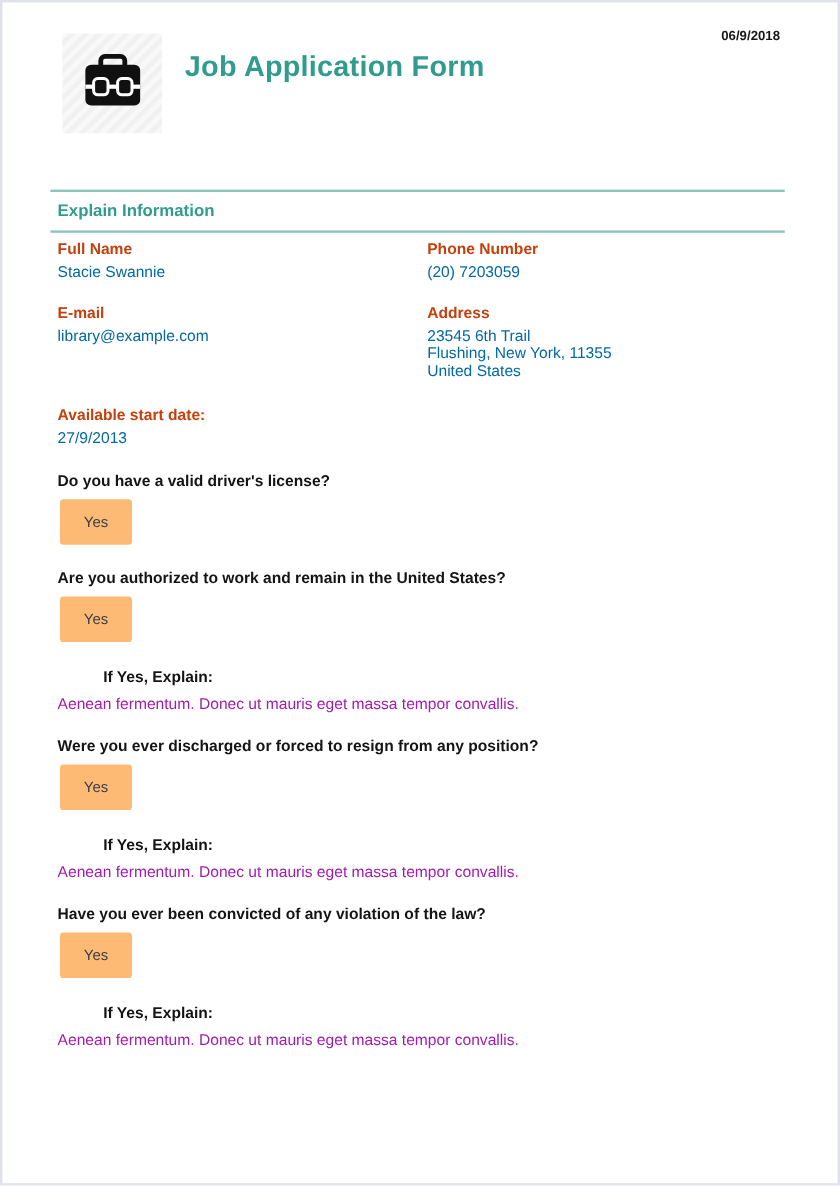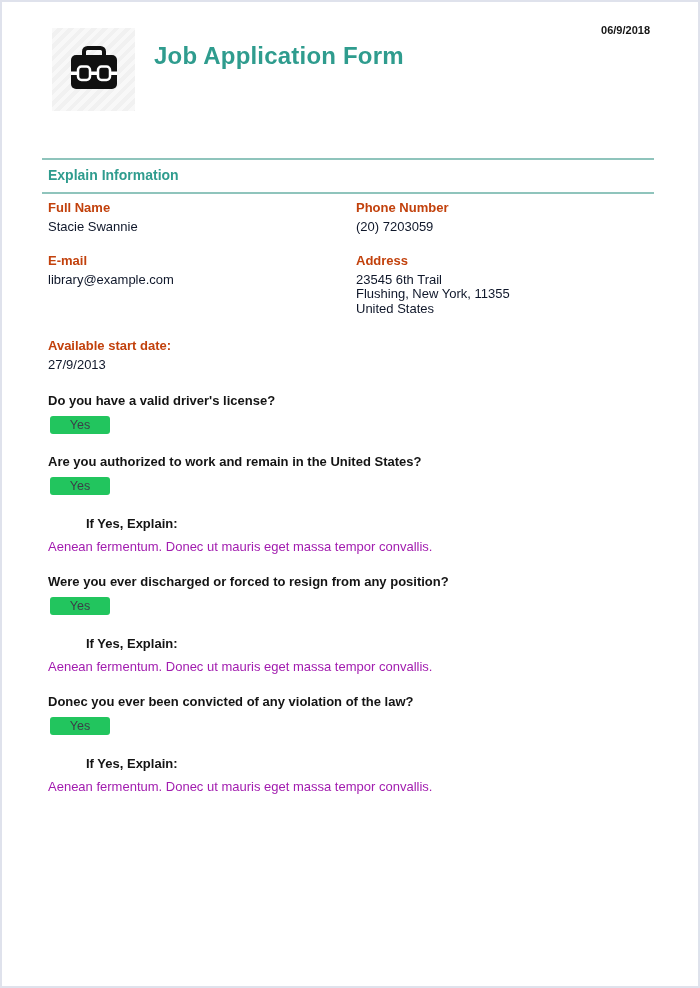--- a/index.html
+++ b/index.html
@@ -40,32 +40,32 @@
     margin: 7px 0 9px 6px;
   }
 
   
   .info-grid {
     display: grid; grid-template-columns: 308px 1fr;
     margin: 6px 0 0 6px;
     row-gap: 18px;
   }
   .field-label { font-size: 13px; font-weight: 700; color: #c2410c; line-height: 15px; margin-bottom: 5px; }
-  .field-value { font-size: 13px; color: #0f172a; line-height: 14.5px; }
+  .field-value { font-size: 13px; color: #0369a1; line-height: 14.5px; }
   .field-value span { display: block; }
 
   
   .start-date { margin: 22px 0 0 6px; }
 
   
   .question { margin: 20px 0 0 6px; }
   .q-label { font-size: 13px; font-weight: 700; color: #141414; line-height: 16px; margin-bottom: 7px; }
   .yes-btn {
-    width: 60px; height: 18px;
-    background: #22c55e; border: none; border-radius: 3px;
+    width: 60px; height: 38px;
+    background: #fdba74; border: none; border-radius: 3px;
     font-family: "Liberation Sans", "DejaVu Sans", sans-serif;
     font-size: 12.5px; color: #3a3f47;
     display: flex; align-items: center; justify-content: center;
     margin-left: 2px;
   }
   .explain { margin: 21px 0 0 6px; }
   .explain-label { font-size: 13px; font-weight: 700; color: #141414; line-height: 16px; margin-bottom: 7px; margin-left: 38px; }
   .explain-text { font-size: 13px; color: #a21caf; line-height: 15px; }
 </style>
 </head>
@@ -141,21 +141,21 @@
       <div class="q-label">Were you ever discharged or forced to resign from any position?</div>
       <button class="yes-btn">Yes</button>
     </div>
 
     <div class="explain">
       <div class="explain-label">If Yes, Explain:</div>
       <div class="explain-text">Aenean fermentum. Donec ut mauris eget massa tempor convallis.</div>
     </div>
 
     <div class="question">
-      <div class="q-label">Donec you ever been convicted of any violation of the law?</div>
+      <div class="q-label">Have you ever been convicted of any violation of the law?</div>
       <button class="yes-btn">Yes</button>
     </div>
 
     <div class="explain">
       <div class="explain-label">If Yes, Explain:</div>
       <div class="explain-text">Aenean fermentum. Donec ut mauris eget massa tempor convallis.</div>
     </div>
 
   </div>
 </div>

